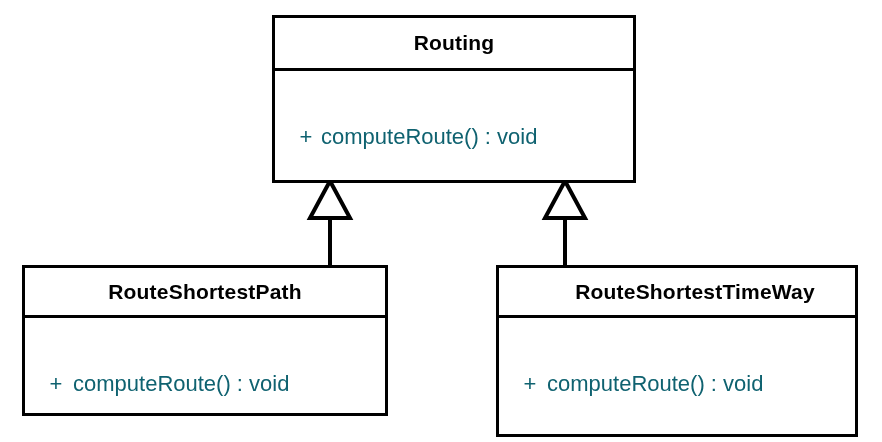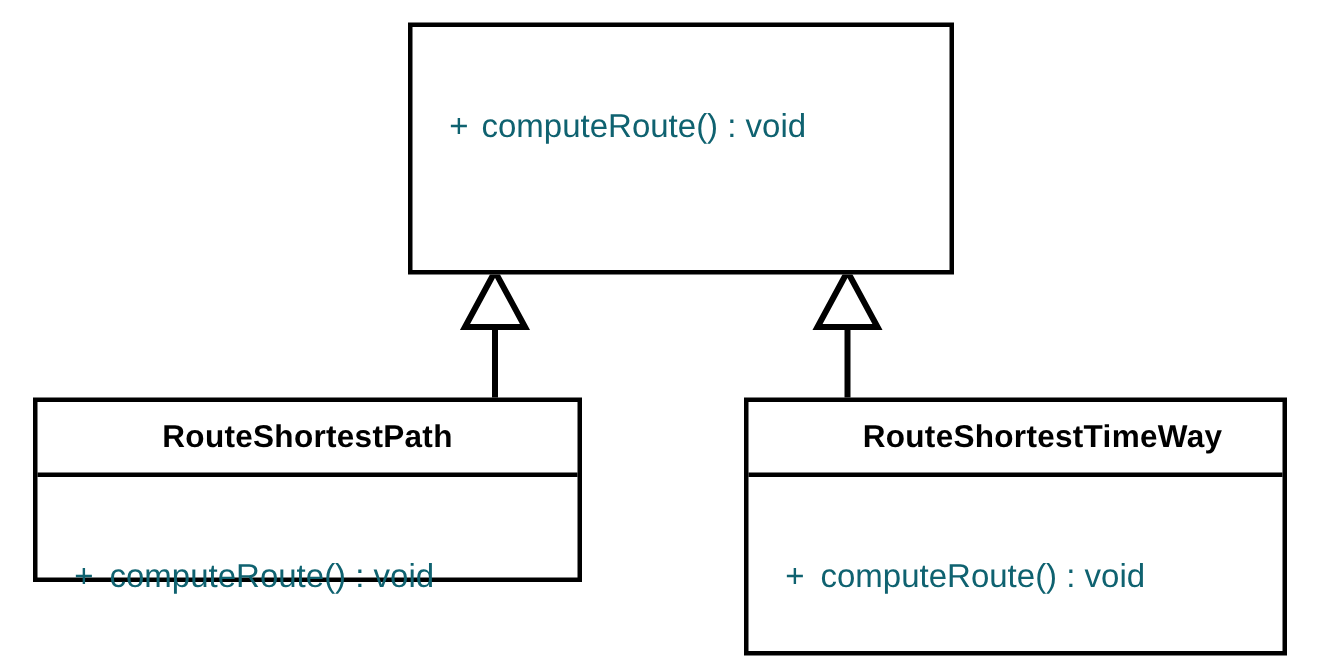--- a/index.html
+++ b/index.html
@@ -76,21 +76,21 @@
     padding-left: 16px;
     line-height: 30px;
   }
   #class-routing .uml-vis { width: 30px; }
 
   
   #class-shortest-path {
     left: 22px;
     top: 265px;
     width: 366px;
-    height: 123px;
+    height: 151px;
   }
   #class-shortest-path .uml-title {
     height: 50px;
     font-size: 21px;
   }
   #class-shortest-path .uml-member {
     font-size: 22px;
     padding-left: 14px;
     line-height: 30px;
   }
@@ -138,20 +138,21 @@
       <polygon points="330,181 310,218 350,218" fill="#ffffff" stroke="#000000" stroke-width="4" stroke-linejoin="miter"></polygon>
     </g>
 
     <g>
       <line x1="565" y1="218" x2="565" y2="266" stroke="#000000" stroke-width="4"></line>
       <polygon points="565,181 545,218 585,218" fill="#ffffff" stroke="#000000" stroke-width="4" stroke-linejoin="miter"></polygon>
     </g>
   </svg>
 
   <div class="uml-class" id="class-routing">
+    <div class="uml-title">Routing</div>
     <div class="uml-members">
       <div class="uml-member">
         <span class="uml-vis">+</span>
         <span class="uml-sig">computeRoute() : void</span>
       </div>
     </div>
   </div>
 
   <div class="uml-class" id="class-shortest-path">
     <div class="uml-title">RouteShortestPath</div>

